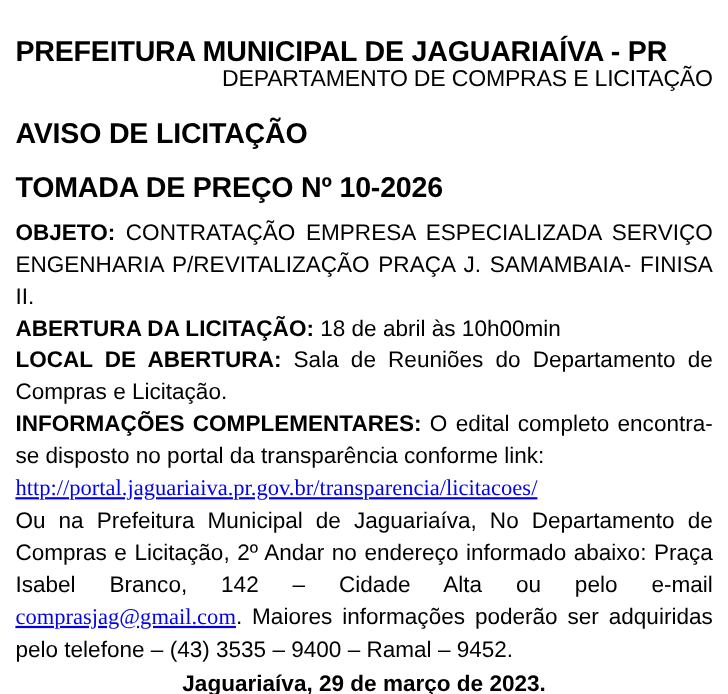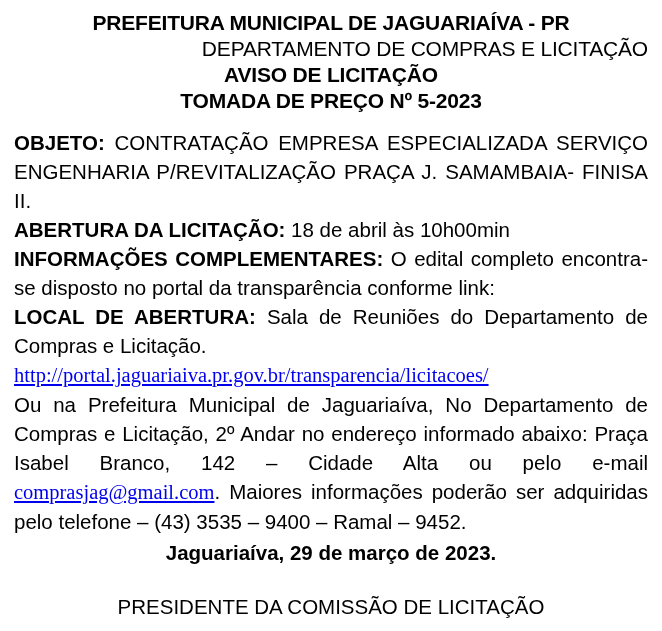--- a/index.html
+++ b/index.html
@@ -16,25 +16,25 @@
   }
   .page {
     position: relative;
     width: 662px;
     height: 631px;
     box-sizing: border-box;
     padding: 10px 14px 0 14px;
     overflow: hidden;
   }
   .hdr {
-    text-align: center;
     font-weight: bold;
-    font-size: 21px;
+    font-size: 26px;
     line-height: 26px;
     letter-spacing: -0.2px;
+    margin-top: 23px;
   }
   .sub {
     text-align: right;
     font-weight: normal;
     font-size: 21px;
     line-height: 26px;
     letter-spacing: -0.2px;
   }
   .body-block {
     margin-top: 14px;
@@ -89,32 +89,32 @@
 </style>
 </head>
 <body>
 
 <div class="page">
 
   <div>
     <div class="hdr">PREFEITURA MUNICIPAL DE JAGUARIAÍVA - PR</div>
     <div class="sub">DEPARTAMENTO DE COMPRAS E LICITAÇÃO</div>
     <div class="hdr">AVISO DE LICITAÇÃO</div>
-    <div class="hdr">TOMADA DE PREÇO Nº 5-2023</div>
+    <div class="hdr">TOMADA DE PREÇO Nº 10-2026</div>
   </div>
 
   <div class="body-block">
 
     <p class="para just-all"><b>OBJETO:</b><span> CONTRATAÇÃO EMPRESA ESPECIALIZADA SERVIÇO ENGENHARIA P/REVITALIZAÇÃO PRAÇA J. SAMAMBAIA- FINISA II.</span></p>
 
     <p class="para"><b>ABERTURA DA LICITAÇÃO:</b><span> 18 de abril às 10h00min</span></p>
 
+    <p class="para just-all"><b>LOCAL DE ABERTURA:</b><span> Sala de Reuniões do Departamento de Compras e Licitação.</span></p>
+
     <p class="para just-all"><b>INFORMAÇÕES COMPLEMENTARES:</b><span> O edital completo encontra-se disposto no portal da transparência conforme link:</span></p>
-
-    <p class="para just-all"><b>LOCAL DE ABERTURA:</b><span> Sala de Reuniões do Departamento de Compras e Licitação.</span></p>
 
     <p class="para"><a class="lnk" href="#">http://portal.jaguariaiva.pr.gov.br/transparencia/licitacoes/</a></p>
 
     <p class="para just-all"><span>Ou na Prefeitura Municipal de Jaguariaíva, No Departamento de Compras e Licitação, 2º Andar no endereço informado abaixo: Praça Isabel Branco, 142 – Cidade Alta ou pelo e-mail </span><a class="mail" href="#">comprasjag@gmail.com</a><span>. Maiores informações poderão ser adquiridas </span><span class="ital">pelo</span><span> telefone – (43) 3535 – 9400 – Ramal – 9452.</span></p>
 
     <p class="center-bold">Jaguariaíva, 29 de março de 2023.</p>
 
   </div>
 
   <div class="sign-block">

